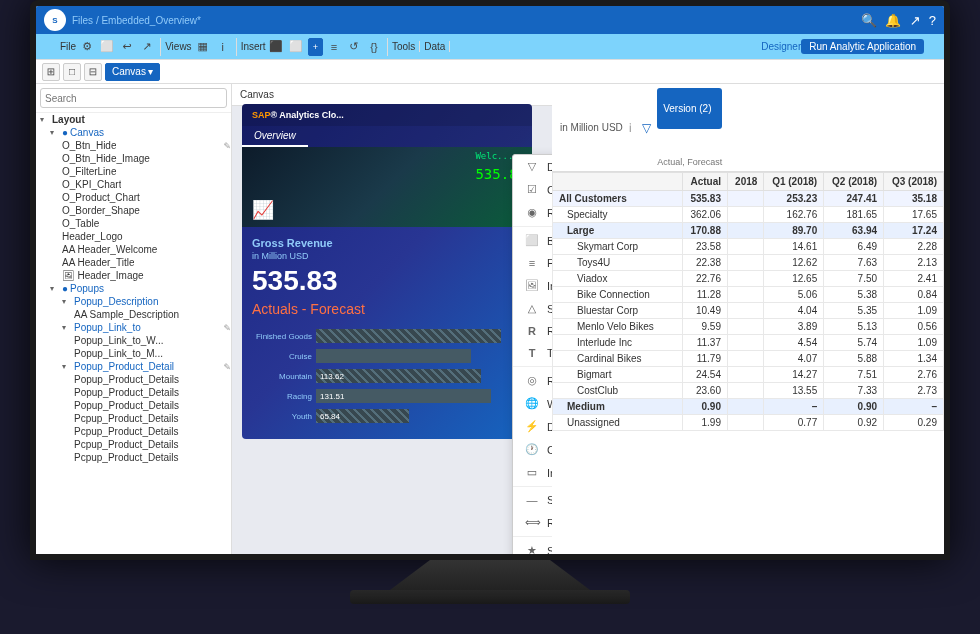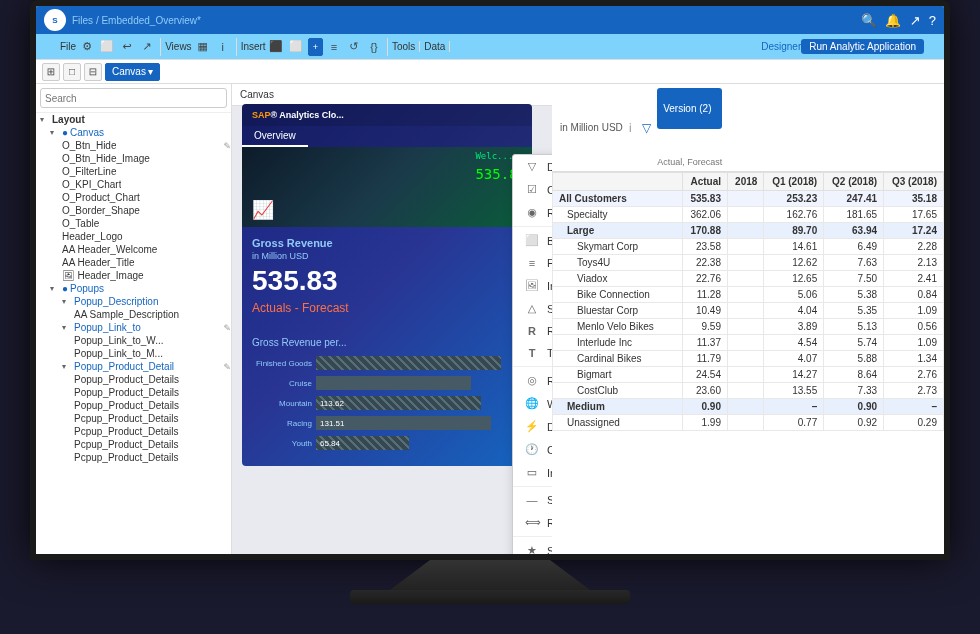--- a/index.html
+++ b/index.html
@@ -316,20 +316,21 @@
     .sac-nav-item {
       color: #90caf9;
       font-size: 10px;
       padding: 4px 12px;
       cursor: pointer;
     }
 
     .sac-nav-item.active {
       color: #fff;
       border-bottom: 2px solid #fff;
+      font-style: italic;
     }
 
     .sac-content {
       padding: 10px;
     }
 
     .gross-revenue-label {
       color: #90caf9;
       font-size: 11px;
       font-weight: bold;
@@ -343,22 +344,22 @@
 
     .gross-revenue-value {
       color: #fff;
       font-size: 28px;
       font-weight: bold;
       margin: 4px 0;
     }
 
     .actuals-label {
       color: #ff7043;
-      font-size: 12px;
-      margin-bottom: 22px;
+      font-size: 14px;
+      margin-bottom: 12px;
     }
 
     .gross-revenue-period {
       color: #90caf9;
       font-size: 10px;
       margin-bottom: 8px;
     }
 
     .chart-bars {
       margin-top: 4px;
@@ -693,21 +694,20 @@
                 <div>Welc...</div>
                 <div style="color:#00ff00;font-size:14px;margin-top:2px;">535.83</div>
               </div>
               <div style="position:absolute;bottom:6px;left:10px;color:#90caf9;font-size:18px;">📈</div>
             </div>
             <div class="sac-content">
               <div class="gross-revenue-label">Gross Revenue</div>
               <div class="gross-revenue-sublabel">in Million USD</div>
               <div class="gross-revenue-value">535.83</div>
               <div class="actuals-label">Actuals - Forecast</div>
-              <div class="gross-revenue-period">Gross Revenue per...</div>
 
               <div class="chart-bars">
                 <div class="chart-row">
                   <span class="chart-label">Finished Goods</span>
                   <div class="chart-bar-container">
                     <div class="chart-bar chart-bar-striped" style="width:90%;"></div>
                   </div>
                 </div>
                 <div class="chart-row">
                   <span class="chart-label">Cruise</span>
@@ -930,21 +930,21 @@
       <td></td>
       <td>4.07</td>
       <td>5.88</td>
       <td>1.34</td>
     </tr>
                   <tr>
       <td class="left indent-2">Bigmart</td>
       <td>24.54</td>
       <td></td>
       <td>14.27</td>
-      <td>8.64</td>
+      <td>7.51</td>
       <td>2.76</td>
     </tr>
                   <tr>
       <td class="left indent-2">CostClub</td>
       <td>23.60</td>
       <td></td>
       <td>13.55</td>
       <td>7.33</td>
       <td>2.73</td>
     </tr>

